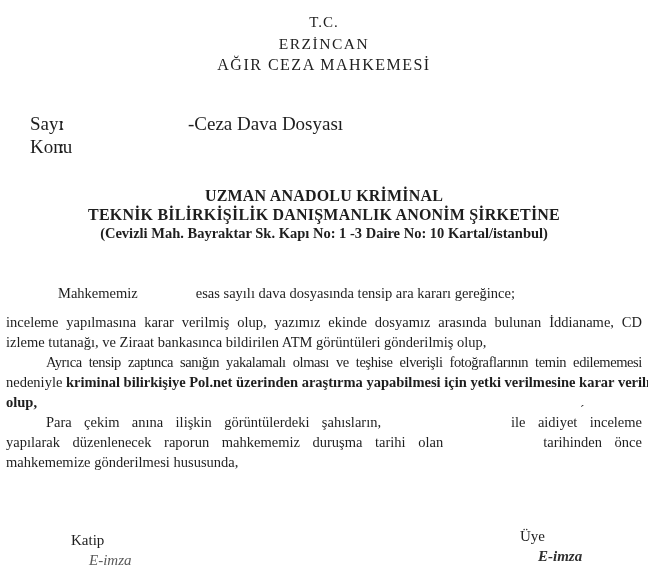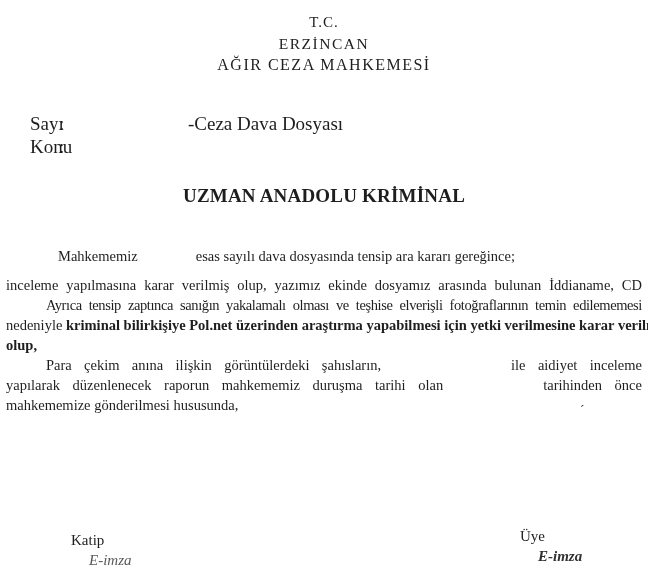--- a/index.html
+++ b/index.html
@@ -18,21 +18,21 @@
   .header .h2{font-size:15.5px;line-height:21px;letter-spacing:1.5px;}
   .header .h3{font-size:16px;line-height:21px;letter-spacing:1.5px;}
   
   .meta{margin-top:37px;font-size:19px;}
   .meta-row{position:relative;height:23px;line-height:23px;}
   .meta-label{margin-left:30px;}
   .meta-colon{position:absolute;left:59px;}
   .meta-value{position:absolute;left:188px;}
   
   .recipient{margin-top:29px;text-align:center;font-weight:700;}
-  .recipient .r1,.recipient .r2{font-size:19px;line-height:18.5px;letter-spacing:.2px;}
+  .recipient .r1,.recipient .r2{font-size:16px;line-height:18.5px;letter-spacing:.2px;}
   .recipient .r3{font-size:14.5px;line-height:18.5px;}
   
   .intro{margin:40px 6px 0;padding-left:52px;font-size:14.5px;height:20px;line-height:20px;white-space:nowrap;}
   .bodytext{margin:9px 6px 0;font-size:14.5px;}
   .jline,.lline{height:20px;line-height:20px;white-space:nowrap;}
   .jline{text-align:justify;text-align-last:justify;}
   .lline{text-align:left;}
   .ind{text-indent:40px;}
   .tight{letter-spacing:-0.4px;word-spacing:-1.5px;}
   .b{font-weight:700;}
@@ -71,26 +71,29 @@
     </div>
     <div class="meta-row">
       <span class="meta-label">Konu</span>
       <span class="meta-colon">:</span>
       <span class="meta-value"></span>
     </div>
   </div>
 
   <div class="recipient">
     <div class="r1">UZMAN ANADOLU KRİMİNAL</div>
+    <div class="r2">TEKNİK BİLİRKİŞİLİK DANIŞMANLIK ANONİM ŞİRKETİNE</div>
+    <div class="r3">(Cevizli Mah. Bayraktar Sk. Kapı No: 1 -3 Daire No: 10 Kartal/istanbul)</div>
   </div>
 
   <div class="intro"><span>Mahkememiz</span><span class="gap gap-intro"></span><span>esas sayılı dava dosyasında tensip ara kararı gereğince;</span></div>
 
   <div class="bodytext">
     <div class="jline">inceleme yapılmasına karar verilmiş olup, yazımız ekinde dosyamız arasında bulunan İddianame, CD</div>
+    <div class="lline">izleme tutanağı, ve Ziraat bankasınca bildirilen ATM görüntüleri gönderilmiş olup,</div>
 
     <div class="jline ind tight">Ayrıca tensip zaptınca sanığın yakalamalı olması ve teşhise elverişli fotoğraflarının temin edilememesi</div>
     <div class="jline"><span>nedeniyle</span> <span class="b">kriminal bilirkişiye Pol.net üzerinden araştırma yapabilmesi için yetki verilmesine karar verilmiş</span></div>
     <div class="lline b">olup,</div>
 
     <div class="jline ind"><span>Para çekim anına ilişkin görüntülerdeki şahısların,</span><span class="gap gap-p3a"></span><span>ile aidiyet inceleme</span></div>
     <div class="jline"><span>yapılarak düzenlenecek raporun mahkememiz duruşma tarihi olan</span><span class="gap gap-p3b"></span><span>tarihinden önce</span></div>
     <div class="lline">mahkememize gönderilmesi hususunda,</div>
 
   </div>

